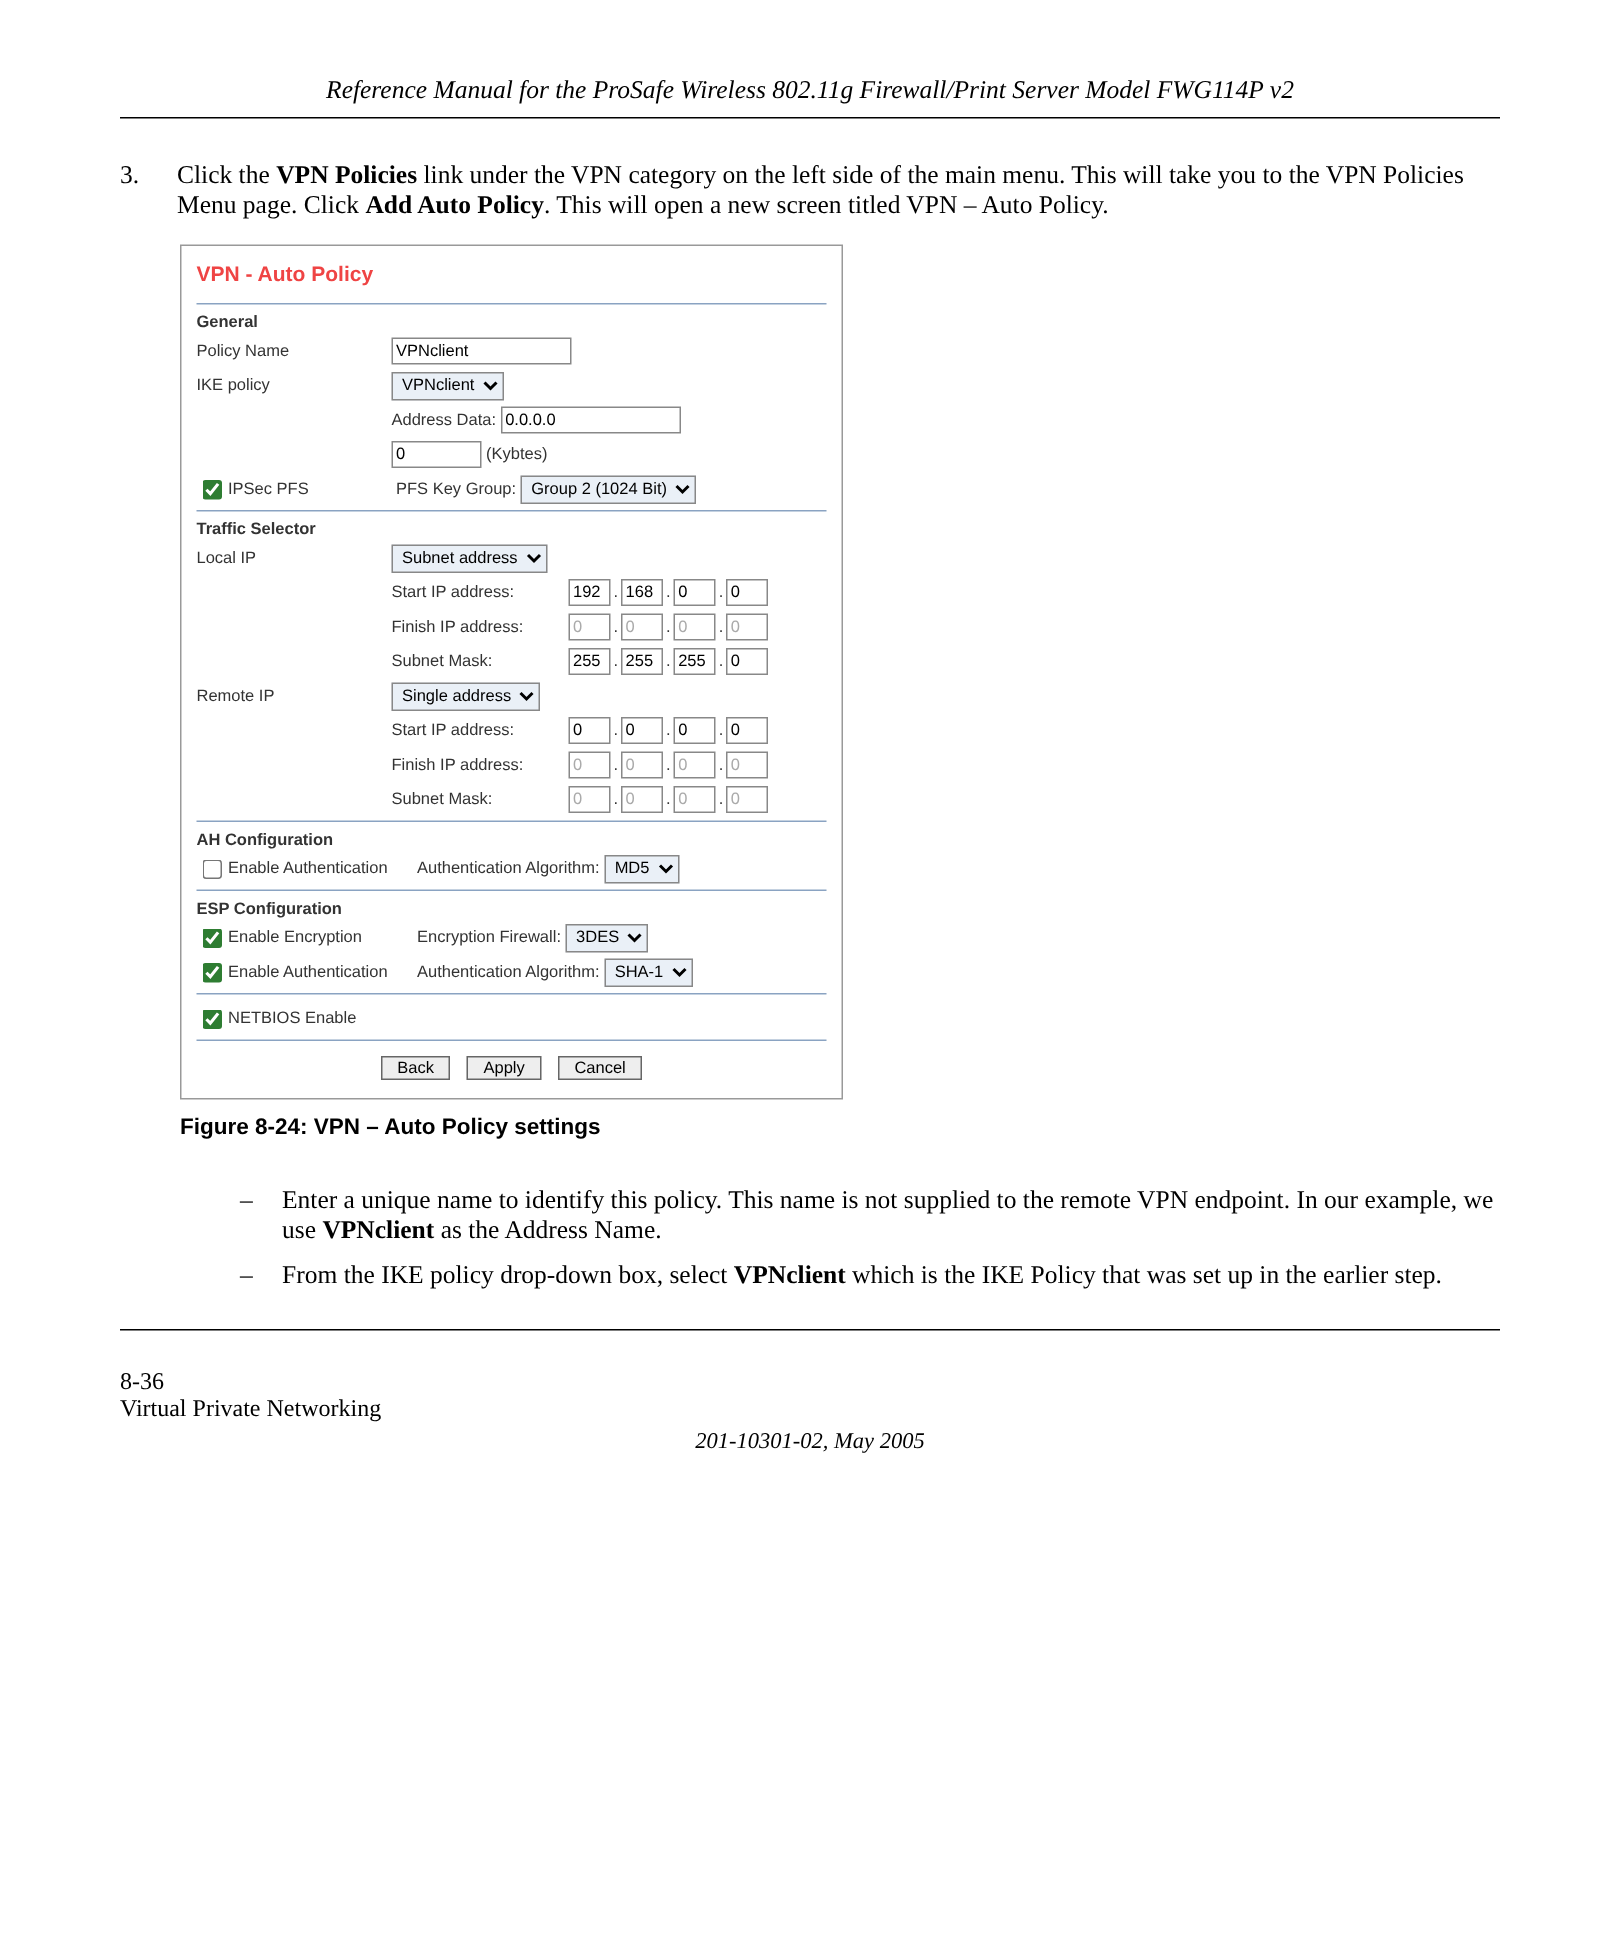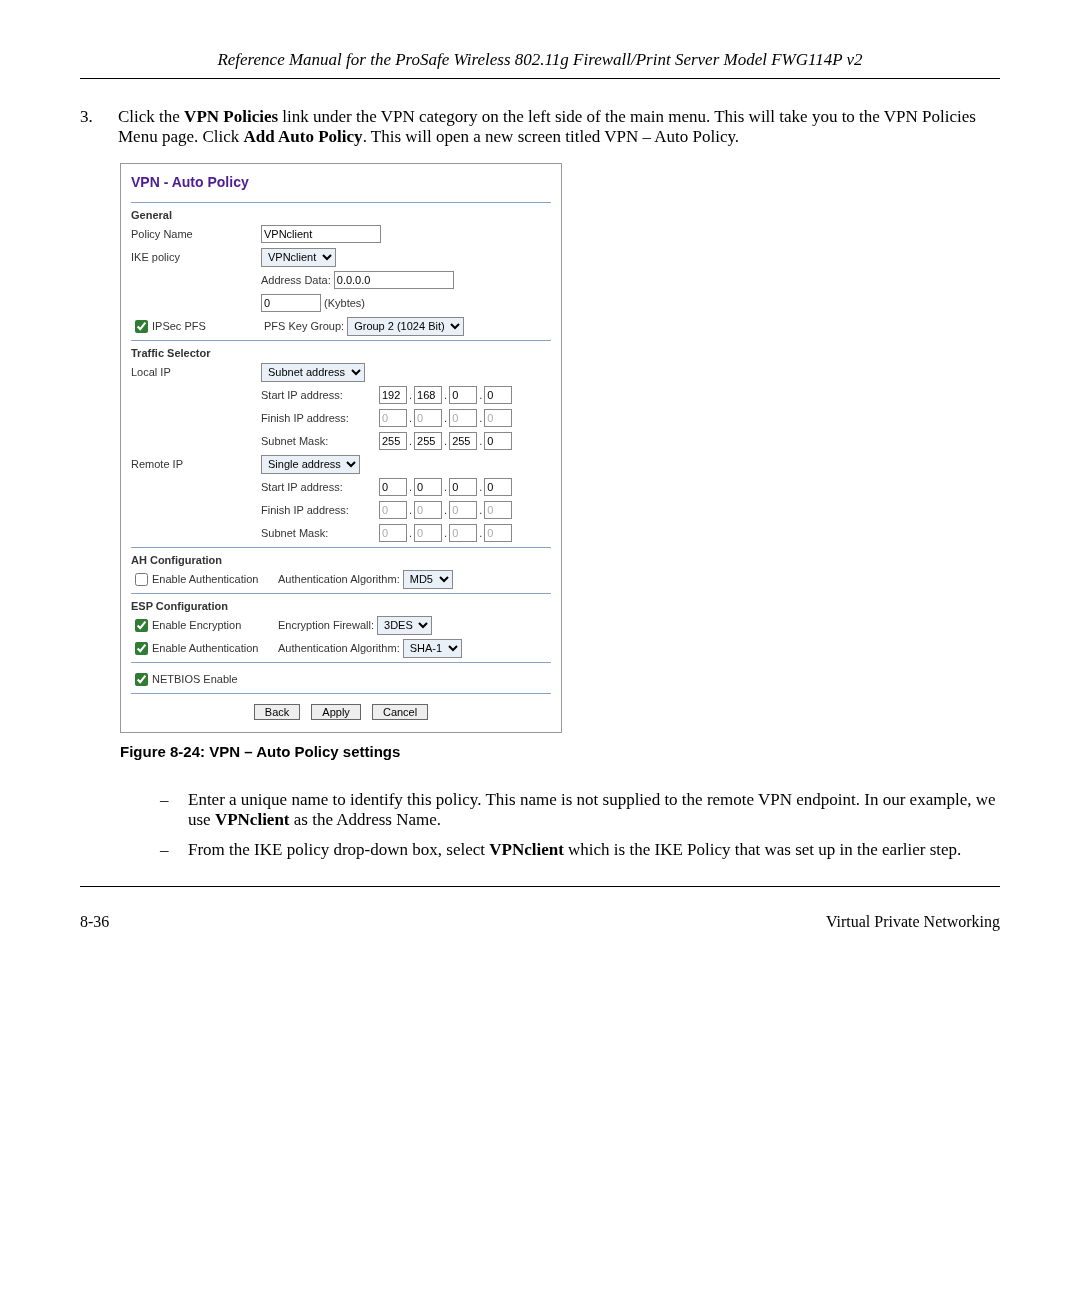--- a/index.html
+++ b/index.html
@@ -32,21 +32,21 @@
     margin: 6px 0 10px 40px;
     width: 420px;
     border: 1px solid #999;
     font-family: Verdana, Arial, sans-serif;
     font-size: 11px;
     color: #333;
     background: #fff;
     padding: 8px 10px 12px 10px;
   }
   .screenshot h2 {
-    color: #4c1d95;
+    color: #ef4444;
     font-size: 14px;
     font-weight: bold;
     margin: 2px 0 12px 0;
     font-family: Arial, sans-serif;
   }
   .sec-line { border-top: 1px solid #8aa3c2; margin: 4px 0 6px 0; }
   .sec-title { font-weight: bold; margin-top: 6px; }
   .row { display: flex; align-items: center; margin: 3px 0; min-height: 20px; }
   .lbl { width: 130px; flex: none; }
   .lbl2 { width: 118px; flex: none; }
@@ -82,20 +82,21 @@
     margin: 10px 0 30px 40px;
   }
   .bullets { margin-left: 80px; }
   .bullet { display: flex; margin-bottom: 10px; }
   .dash { width: 28px; flex: none; }
   .footer-top {
     display: flex;
     justify-content: space-between;
     font-size: 16px;
     margin-top: 26px;
+    flex-direction: column;
   }
   .footer-bot {
     text-align: center;
     font-style: italic;
     font-size: 15px;
     margin-top: 4px;
   }
 </style>
 </head>
 <body>
@@ -269,13 +270,14 @@
     <div><span>From the IKE policy drop-down box, select </span><b>VPNclient</b><span> which is the IKE Policy that was set up in the earlier step.</span></div>
   </div>
 </div>
 
 <div style="margin-top:26px">
   <hr class="hr" style="margin:0 0 6px 0">
   <div class="footer-top">
     <span>8-36</span>
     <span>Virtual Private Networking</span>
   </div>
+  <div class="footer-bot">201-10301-02, May 2005</div>
 </div>
 
 </body></html>

